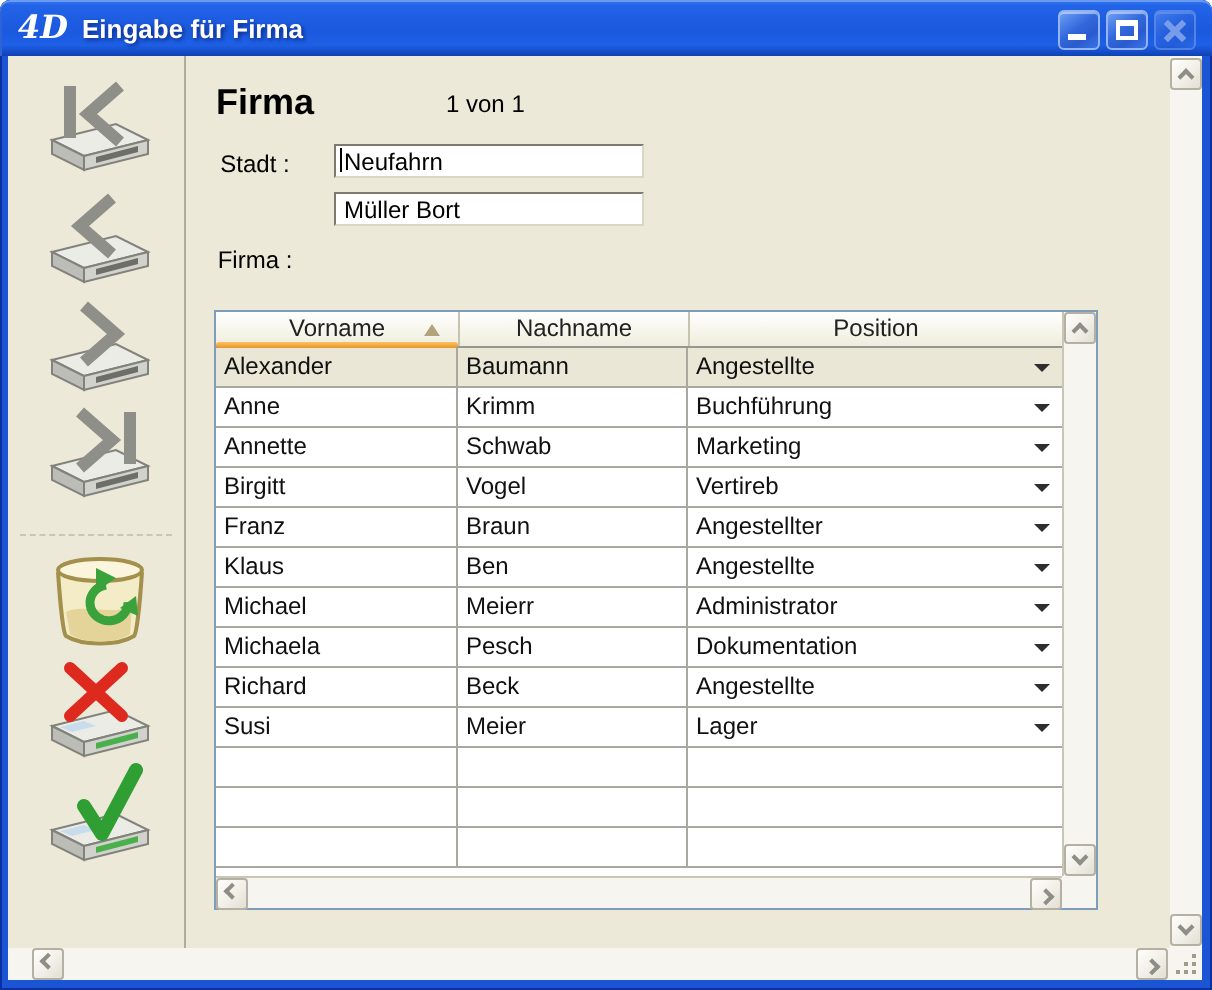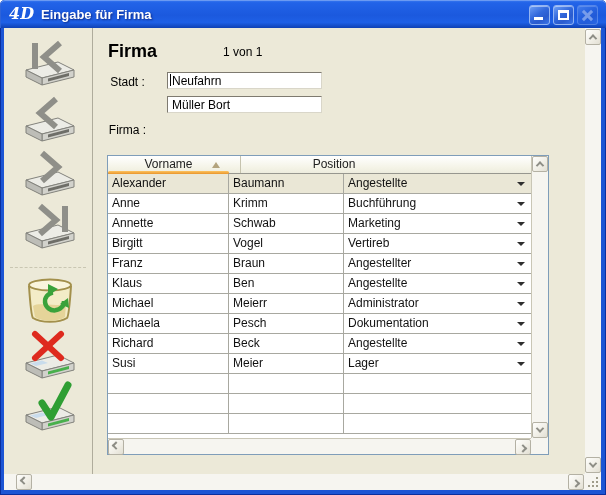--- a/index.html
+++ b/index.html
@@ -51,21 +51,21 @@
   .fwrap.f0 { top:44px; } .fwrap.f1 { top:68px; }
   .fwrap input { width:100%; height:100%; border:1px solid; border-color:#7E7A70 #D9D6C9 #D9D6C9 #7E7A70;
     background:#fff; font:12px "Liberation Sans","DejaVu Sans",sans-serif; padding:1px 3px 0 4px; }
   .caret { position:absolute; left:3px; top:2px; width:1px; height:12px; background:#000; z-index:2; }
 
   
   .table { position:absolute; left:103px; top:127px; width:442px; height:300px;
            border:1px solid #7F9DB9; background:#fff; }
   .thead { position:absolute; left:0; top:0; width:423px; height:18px; display:flex;
            background:linear-gradient(180deg,#FFFFFF 0%,#F4F3E6 70%,#EDECDE 100%);
-           border-bottom:1px solid #97978F;gap:11px; }
+           border-bottom:1px solid #97978F; }
   .hcell { position:relative; height:100%; text-align:center; font-size:12px; line-height:16px; color:#222; }
   .hcell + .hcell { border-left:1px solid #C6C3AE; }
   .hcell.c0 { width:121px; } .hcell.c1 { width:115px; } .hcell.c2 { width:187px; }
   .hcell.sorted::after { content:""; position:absolute; left:0; right:0; bottom:-1px; height:3px;
      background:linear-gradient(180deg,#FDC35F,#E9952B); border-radius:2px; }
   .sort-arrow { position:absolute; right:9px; top:6px; width:0; height:0;
      border-left:4px solid transparent; border-right:4px solid transparent;
      border-bottom:6px solid #B3A37C; }
   .tbody { position:absolute; left:0; top:18px; width:423px; height:264px; background:#fff; overflow:hidden; }
   .trow { display:flex; height:20px; border-bottom:1px solid #A8A8A0; background:#fff; }
@@ -210,20 +210,23 @@
       <label class="flabel f1">Firma :</label>
       <div class="fwrap f1">
         <input type="text" value="Müller Bort" style="">
       </div>
 
       <div class="table">
         <div class="thead">
           <div class="hcell c0 sorted">
             <span>Vorname</span>
             <span class="sort-arrow"></span>
+          </div>
+          <div class="hcell c1">
+            <span>Nachname</span>
           </div>
           <div class="hcell c2">
             <span>Position</span>
           </div>
         </div>
 
         <div class="tbody">
             <div class="trow selected">
               <div class="tcell col0"><span>Alexander</span></div>
               <div class="tcell col1"><span>Baumann</span></div>

